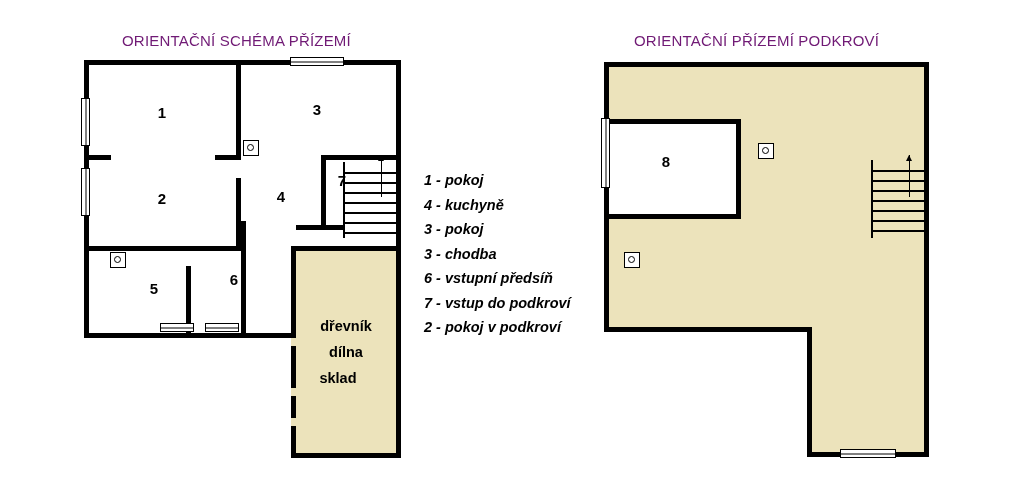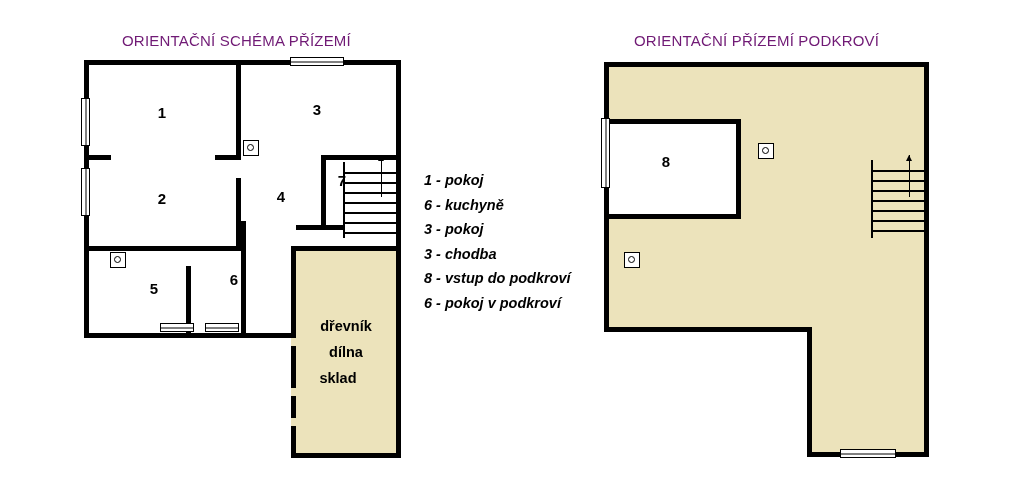--- a/index.html
+++ b/index.html
@@ -202,25 +202,26 @@
   <div class="room-label" style="left:224px; top:271px; width:20px;">6</div>
   <div class="room-label" style="left:332px; top:172px; width:20px;">7</div>
 
   <div class="room-label" style="left:296px; top:318px; width:100px; font-size:14.5px;">dřevník</div>
   <div class="room-label" style="left:296px; top:344px; width:100px; font-size:14.5px;">dílna</div>
   <div class="room-label" style="left:296px; top:370px; width:84px; font-size:14.5px;">sklad</div>
 </div>
 
 <div id="legend">
   <div class="legend-row">1 - pokoj</div>
-  <div class="legend-row">6 - kuchyně</div>
+  <div class="legend-row">4 - kuchyně</div>
   <div class="legend-row">3 - pokoj</div>
   <div class="legend-row">3 - chodba</div>
-  <div class="legend-row">8 - vstup do podkroví</div>
-  <div class="legend-row">6 - pokoj v podkroví</div>
+  <div class="legend-row">6 - vstupní předsíň</div>
+  <div class="legend-row">7 - vstup do podkroví</div>
+  <div class="legend-row">2 - pokoj v podkroví</div>
 </div>
 
 <div class="plan" id="attic-plan" style="left:590px; top:0px; width:434px; height:494px;">
 
   <div class="fill" style="left:14px; top:64px; width:322px; height:265px;"></div>
   <div class="fill" style="left:219px; top:329px; width:117px; height:128px;"></div>
 
   <div class="white-fill" style="left:14px; top:119px; width:135px; height:100px;"></div>
 
   <div class="wall" style="left:14px; top:62px; width:325px; height:5px;"></div>

